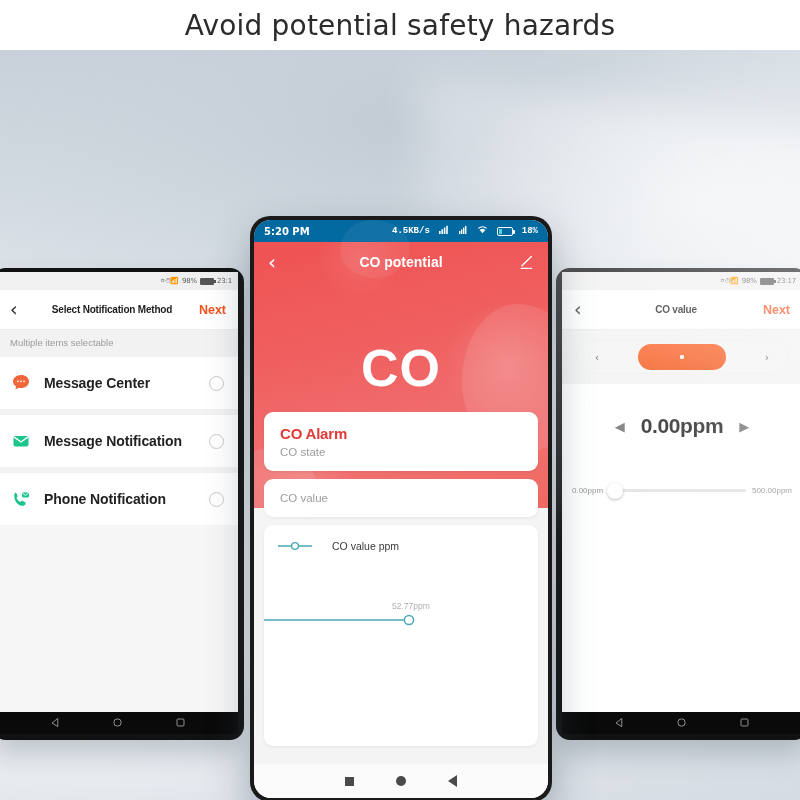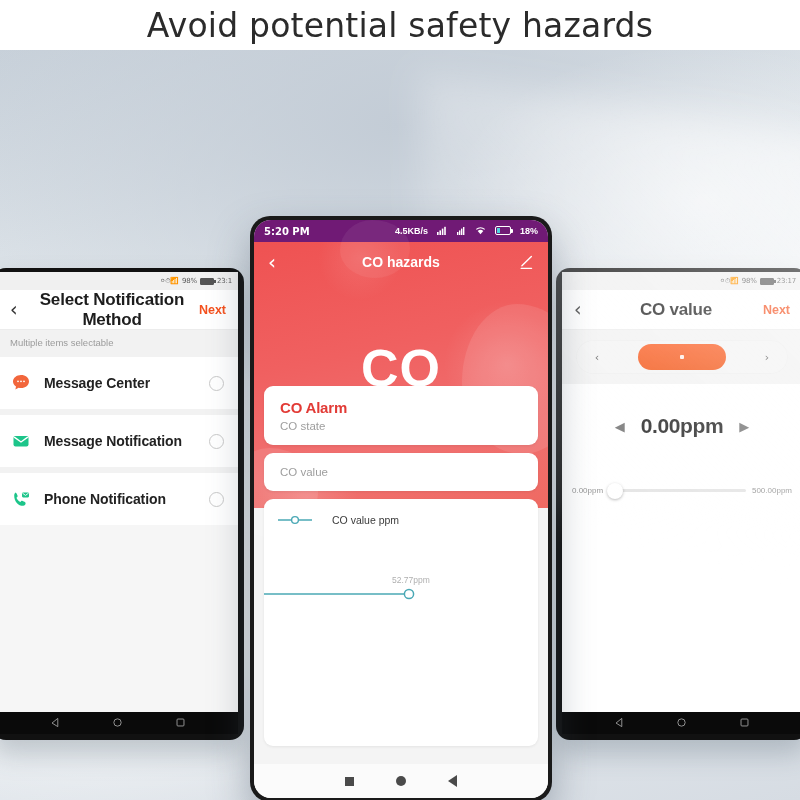--- a/index.html
+++ b/index.html
@@ -24,21 +24,21 @@
   .banner {
     position: absolute;
     left: 0; top: 0;
     width: 800px; height: 50px;
     background: #ffffff;
     display: flex;
     align-items: center;
     justify-content: center;
   }
   .banner-title {
-    font-size: 33px;
+    font-size: 28px;
     font-weight: 400;
     color: #2b2b2b;
     letter-spacing: 0.2px;
     font-family: "DejaVu Sans", sans-serif;
   }
 
   
   .scene {
     position: absolute;
     left: 0; top: 50px;
@@ -137,21 +137,21 @@
   .side-back {
     font-size: 19px;
     color: #333;
     line-height: 1;
     width: 22px;
     font-family: "DejaVu Sans", sans-serif;
   }
   .side-title {
     flex: 1;
     text-align: center;
-    font-size: 17px;
+    font-size: 10px;
     font-weight: 700;
     color: #1d1d1d;
     letter-spacing: -0.2px;
   }
   .side-next {
     font-size: 12.5px;
     font-weight: 700;
     color: #f4511e;
     width: 34px;
     text-align: right;
@@ -305,40 +305,40 @@
     position: absolute;
     left: 4px; right: 4px; top: 4px; bottom: 4px;
     border-radius: 17px;
     overflow: hidden;
     background: #f4f4f4;
     display: flex;
     flex-direction: column;
   }
   .c-statusbar {
     height: 22px;
-    background: #701a75;
+    background: #0369a1;
     display: flex;
     align-items: center;
     justify-content: space-between;
     padding: 0 10px;
     color: #fff;
     flex-shrink: 0;
   }
   .c-sb-time {
     font-size: 10px;
     font-weight: 700;
     font-family: "DejaVu Sans", sans-serif;
   }
   .c-sb-right {
     display: flex;
-    align-items: flex-start;
+    align-items: center;
     gap: 9px;
     font-size: 9px;
     font-weight: 700;
-    font-family: Liberation Sans, sans-serif;
+    font-family: Liberation Mono, monospace;
   }
   .c-bat {
     width: 16px; height: 9px;
     border: 1.2px solid #fff;
     border-radius: 2px;
     position: relative;
     display: inline-block;
   }
   .c-bat::before {
     content: "";
@@ -394,21 +394,21 @@
     font-weight: 700;
     color: #ffffff;
     letter-spacing: 1px;
     z-index: 2;
     font-family: "Liberation Sans", sans-serif;
   }
 
   .c-body {
     position: relative;
     z-index: 3;
-    margin-top: 92px;
+    margin-top: 118px;
     flex: 1;
     padding: 12px 10px;
     display: flex;
     flex-direction: column;
     gap: 8px;
   }
   .c-card {
     background: #ffffff;
     border-radius: 9px;
     padding: 13px 16px;
@@ -664,21 +664,21 @@
 
         <div class="c-hero">
           <span class="c-hero-blob" style="width:120px;height:150px;right:-34px;top:62px;"></span>
           <span class="c-hero-blob" style="width:90px;height:90px;left:-26px;bottom:-30px;"></span>
           <span class="c-hero-blob" style="width:70px;height:58px;left:86px;top:-22px;opacity:0.6;"></span>
         </div>
         <div class="c-co">CO</div>
 
         <div class="c-appbar">
           <span class="c-back">‹</span>
-          <span class="c-title">CO hazards</span>
+          <span class="c-title">CO potential</span>
           <span class="c-edit">
             <svg width="17" height="17" viewBox="0 0 18 18">
               <path d="M15.2 2.6 L5.2 12.4" stroke="#fff" stroke-width="1.5" stroke-linecap="round"></path>
               <path d="M4.4 15.2 L15.4 15.2" stroke="#fff" stroke-width="1.5" stroke-linecap="round"></path>
             </svg>
           </span>
         </div>
 
         <div class="c-body">
 

